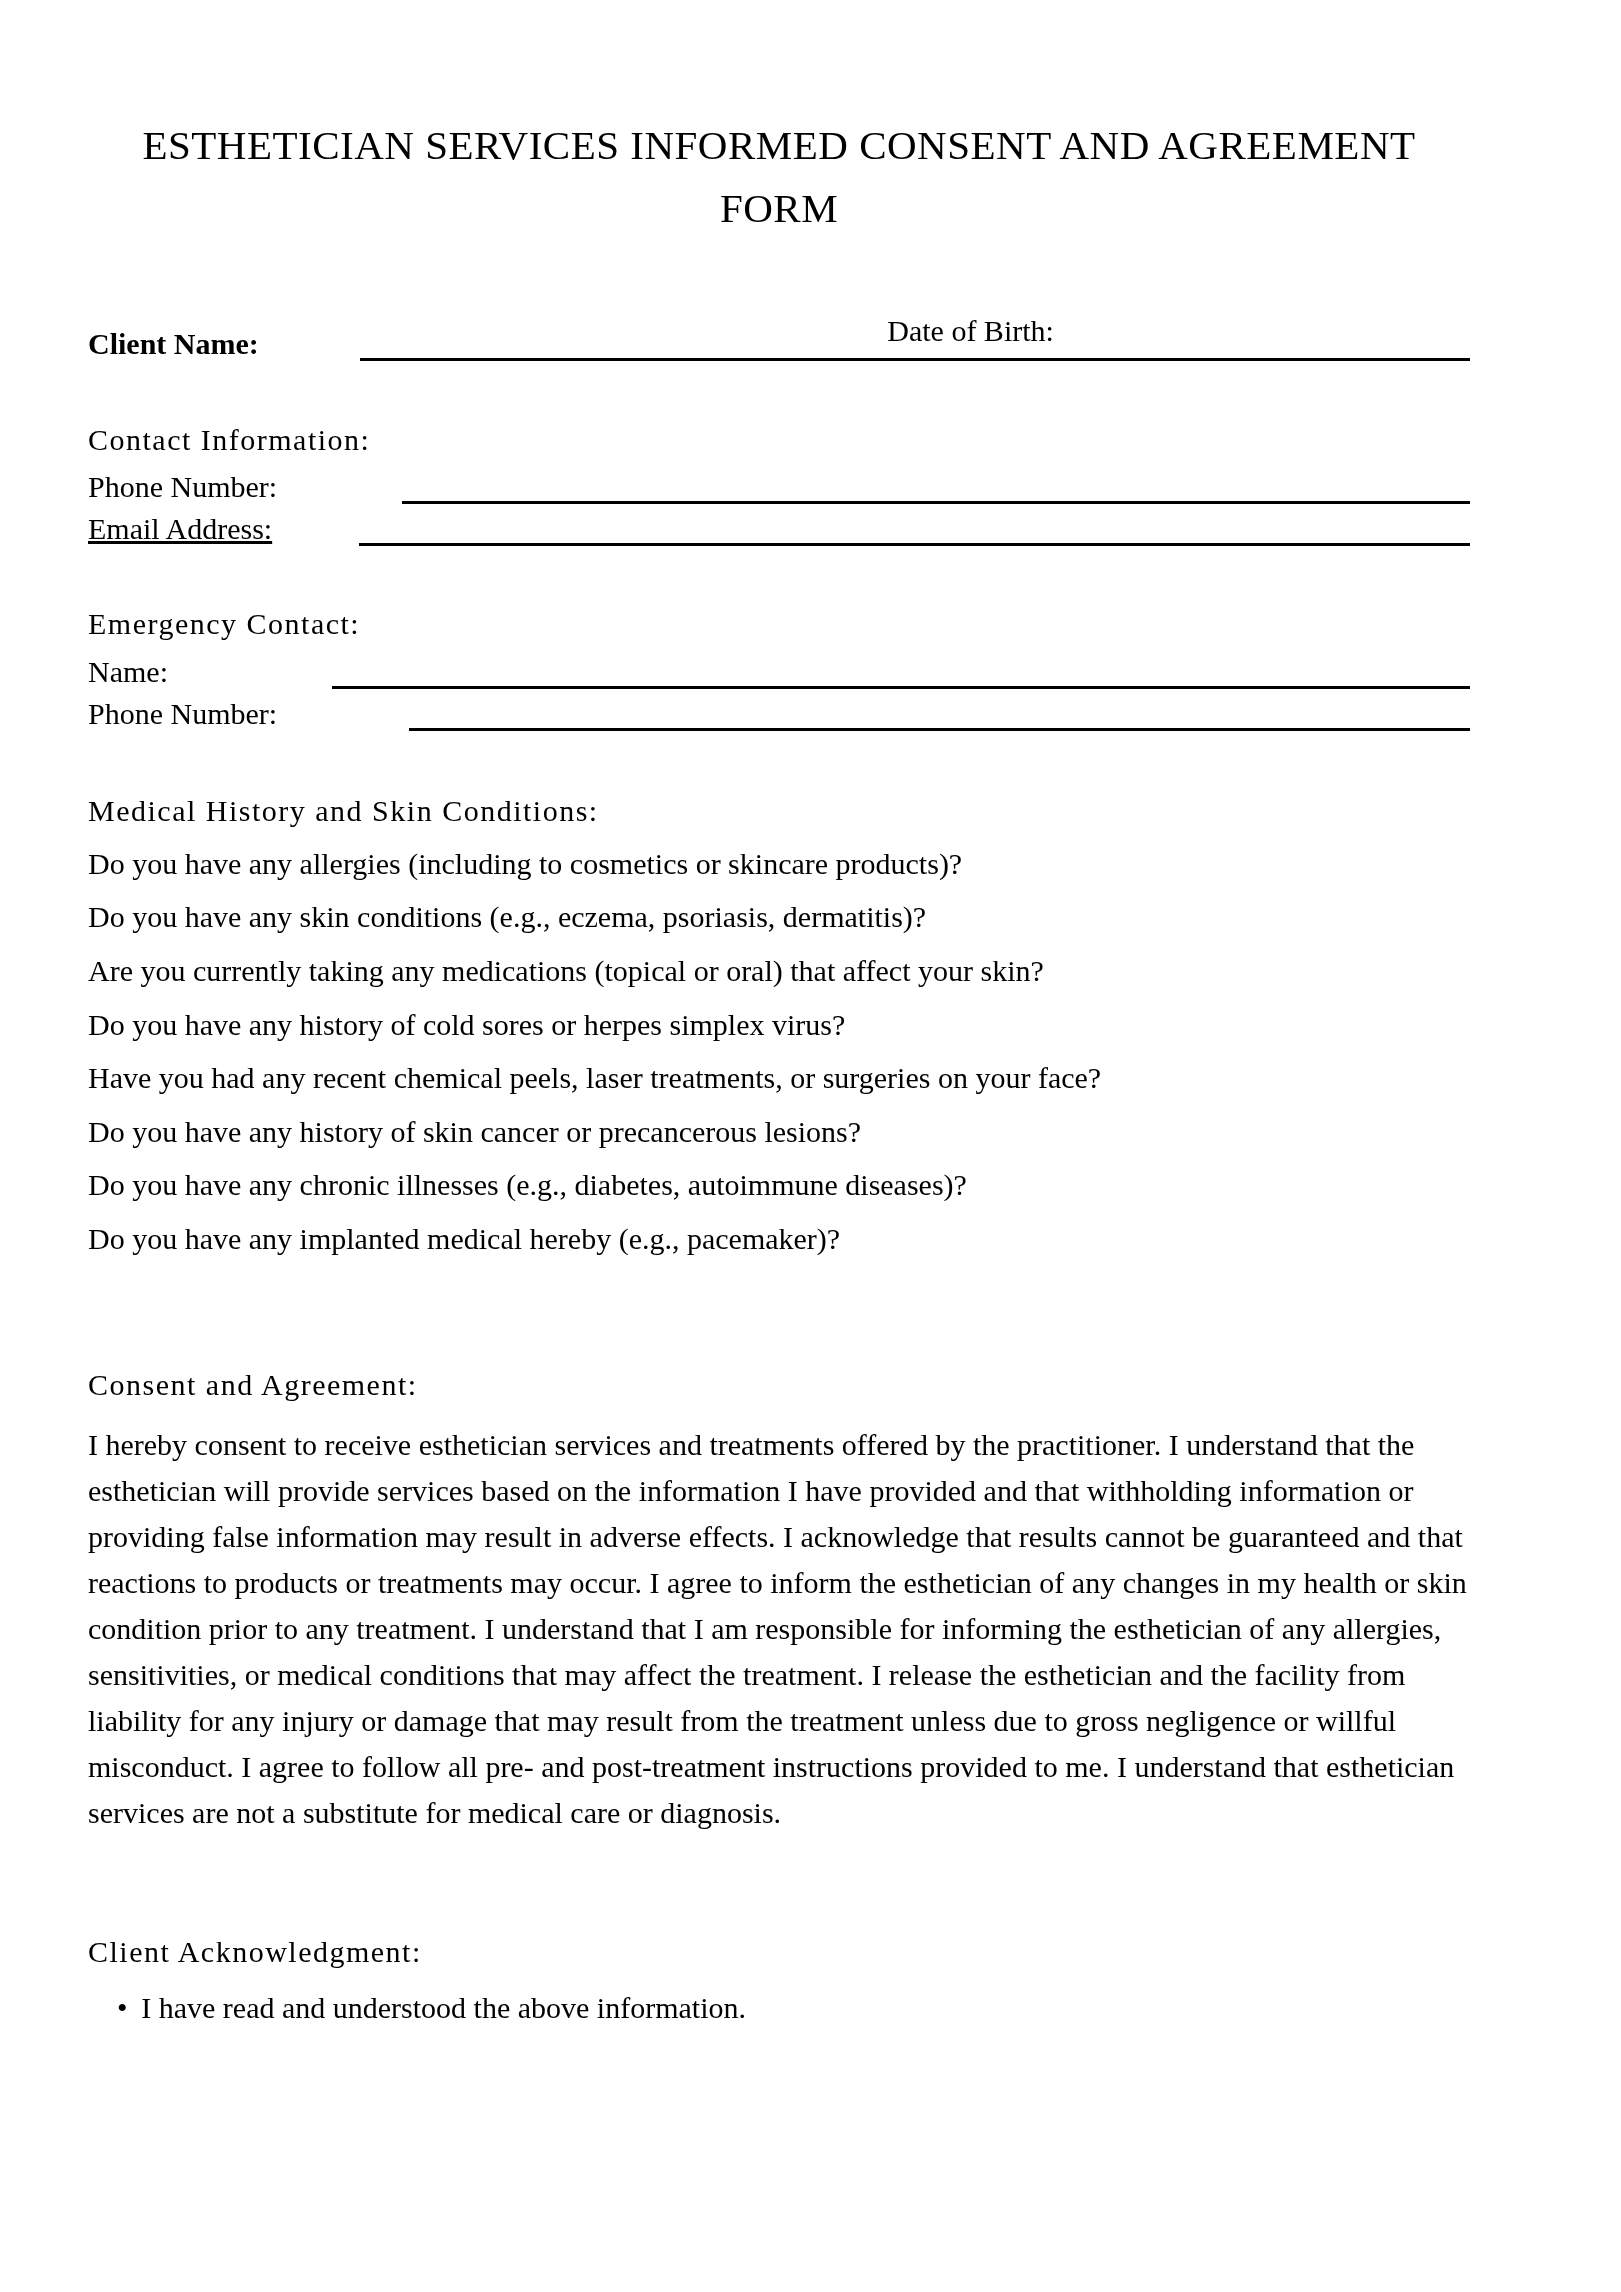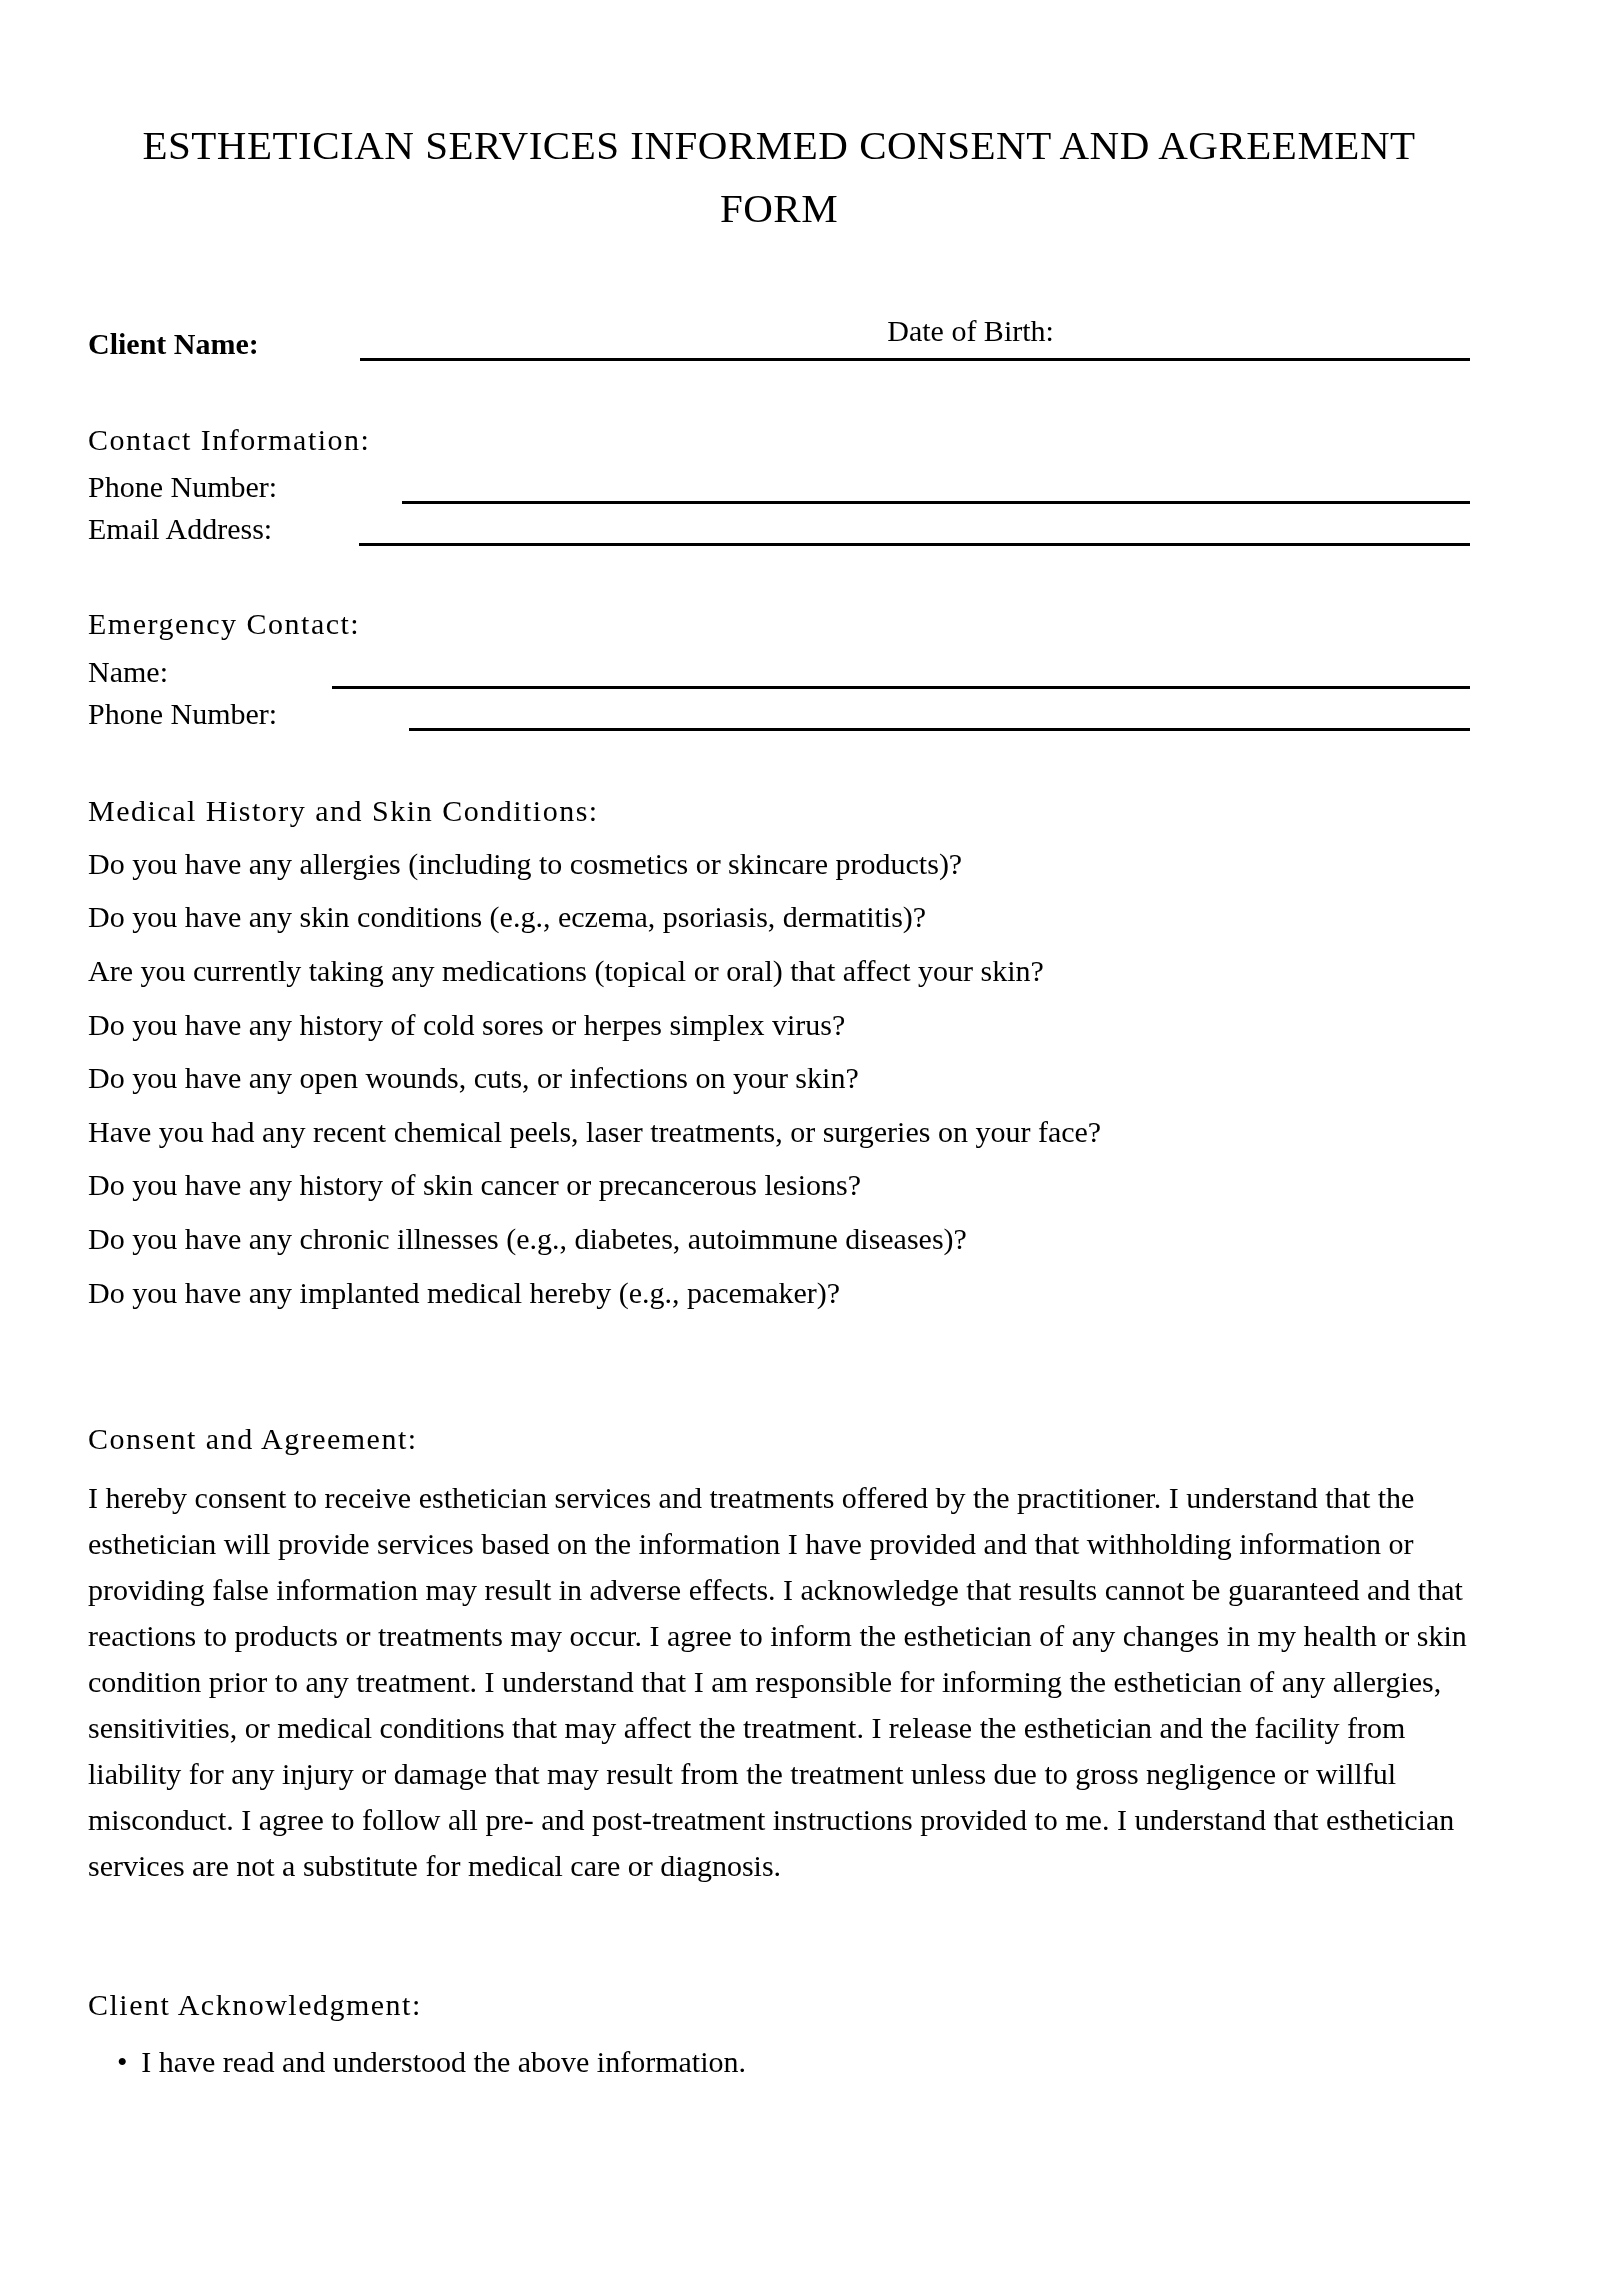--- a/index.html
+++ b/index.html
@@ -45,21 +45,21 @@
   .lw-328 { width: 321px; }
   .dob-label {
     position: absolute;
     left: 47.5%;
     bottom: 10px;
     white-space: nowrap;
   }
   .row-client   { margin-top: 86px; }
   .hd-contact   { margin-top: 61px; }
   .row-phone    { margin-top: 11.8px; }
-  .row-email    { margin-top: 6.9px; }
+  .row-email    { margin-top: 6.9px; text-decoration: underline; }
   .hd-emergency { margin-top: 60px; }
   .row-ename    { margin-top: 13.7px; gap: 45px; }
   .row-ephone   { margin-top: 6.9px; }
   .hd-medical   { margin-top: 62px; }
   .questions    { margin-top: 17.6px; }
   .q {
     line-height: 35px;
     margin-bottom: 18.6px;
   }
   .hd-consent   { margin-top: 111px; }
@@ -114,21 +114,20 @@
     <div class="fill-line"></div>
   </div>
 
   <div class="section-heading hd-medical">Medical History and Skin Conditions:</div>
 
   <div class="questions">
     <div class="q">Do you have any allergies (including to cosmetics or skincare products)?</div>
     <div class="q">Do you have any skin conditions (e.g., eczema, psoriasis, dermatitis)?</div>
     <div class="q">Are you currently taking any medications (topical or oral) that affect your skin?</div>
     <div class="q">Do you have any history of cold sores or herpes simplex virus?</div>
-    <div class="q">Do you have any open wounds, cuts, or infections on your skin?</div>
     <div class="q">Have you had any recent chemical peels, laser treatments, or surgeries on your face?</div>
     <div class="q">Do you have any history of skin cancer or precancerous lesions?</div>
     <div class="q">Do you have any chronic illnesses (e.g., diabetes, autoimmune diseases)?</div>
     <div class="q">Do you have any implanted medical hereby (e.g., pacemaker)?</div>
   </div>
 
   <div class="section-heading hd-consent">Consent and Agreement:</div>
 
   <div class="consent-body">I hereby consent to receive esthetician services and treatments offered by the practitioner. I understand that the esthetician will provide services based on the information I have provided and that withholding information or providing false information may result in adverse effects. I acknowledge that results cannot be guaranteed and that reactions to products or treatments may occur. I agree to inform the esthetician of any changes in my health or skin condition prior to any treatment. I understand that I am responsible for informing the esthetician of any allergies, sensitivities, or medical conditions that may affect the treatment. I release the esthetician and the facility from liability for any injury or damage that may result from the treatment unless due to gross negligence or willful misconduct. I agree to follow all pre- and post-treatment instructions provided to me. I understand that esthetician services are not a substitute for medical care or diagnosis.</div>
 

